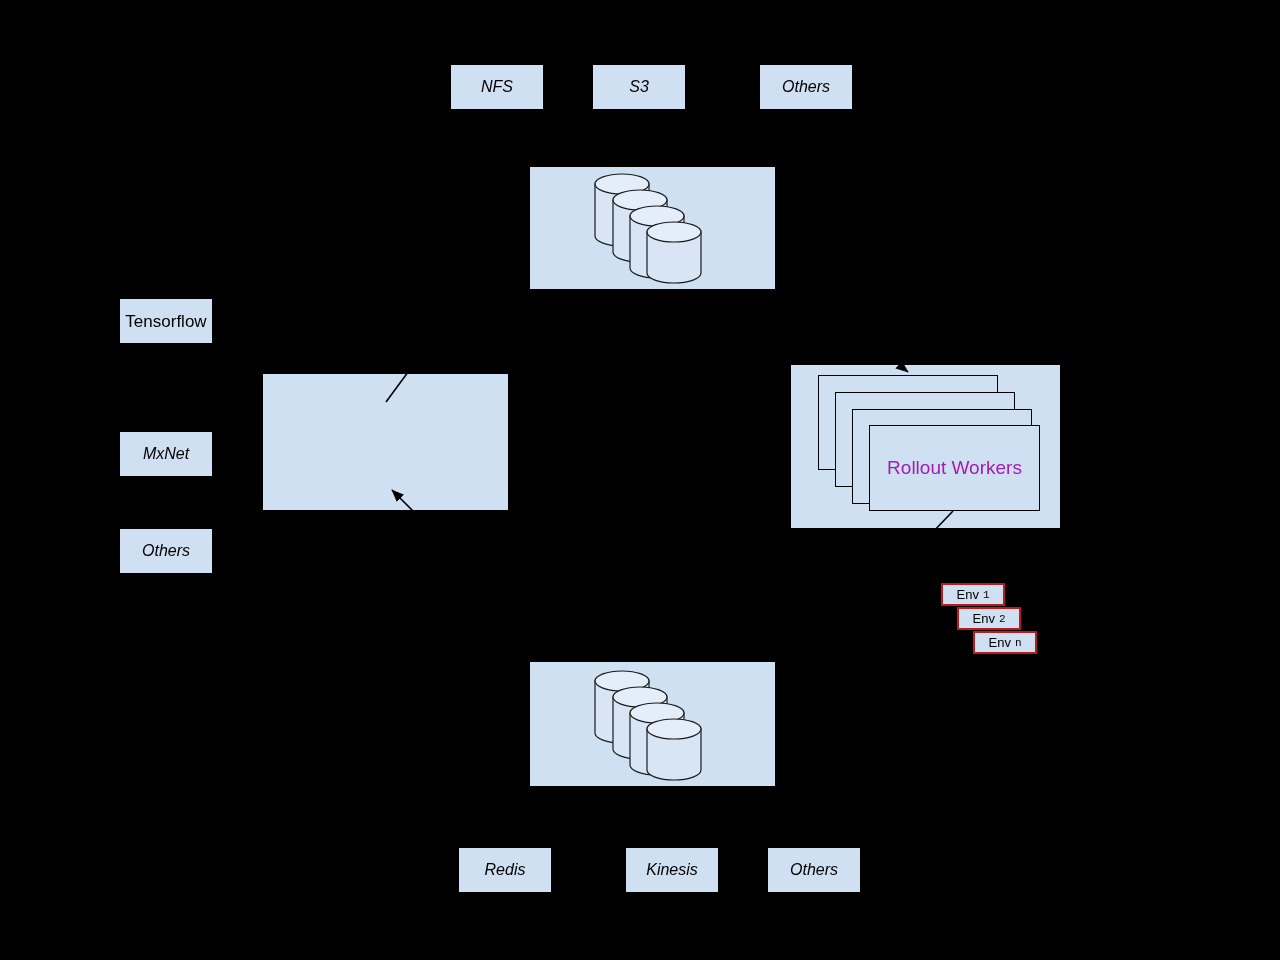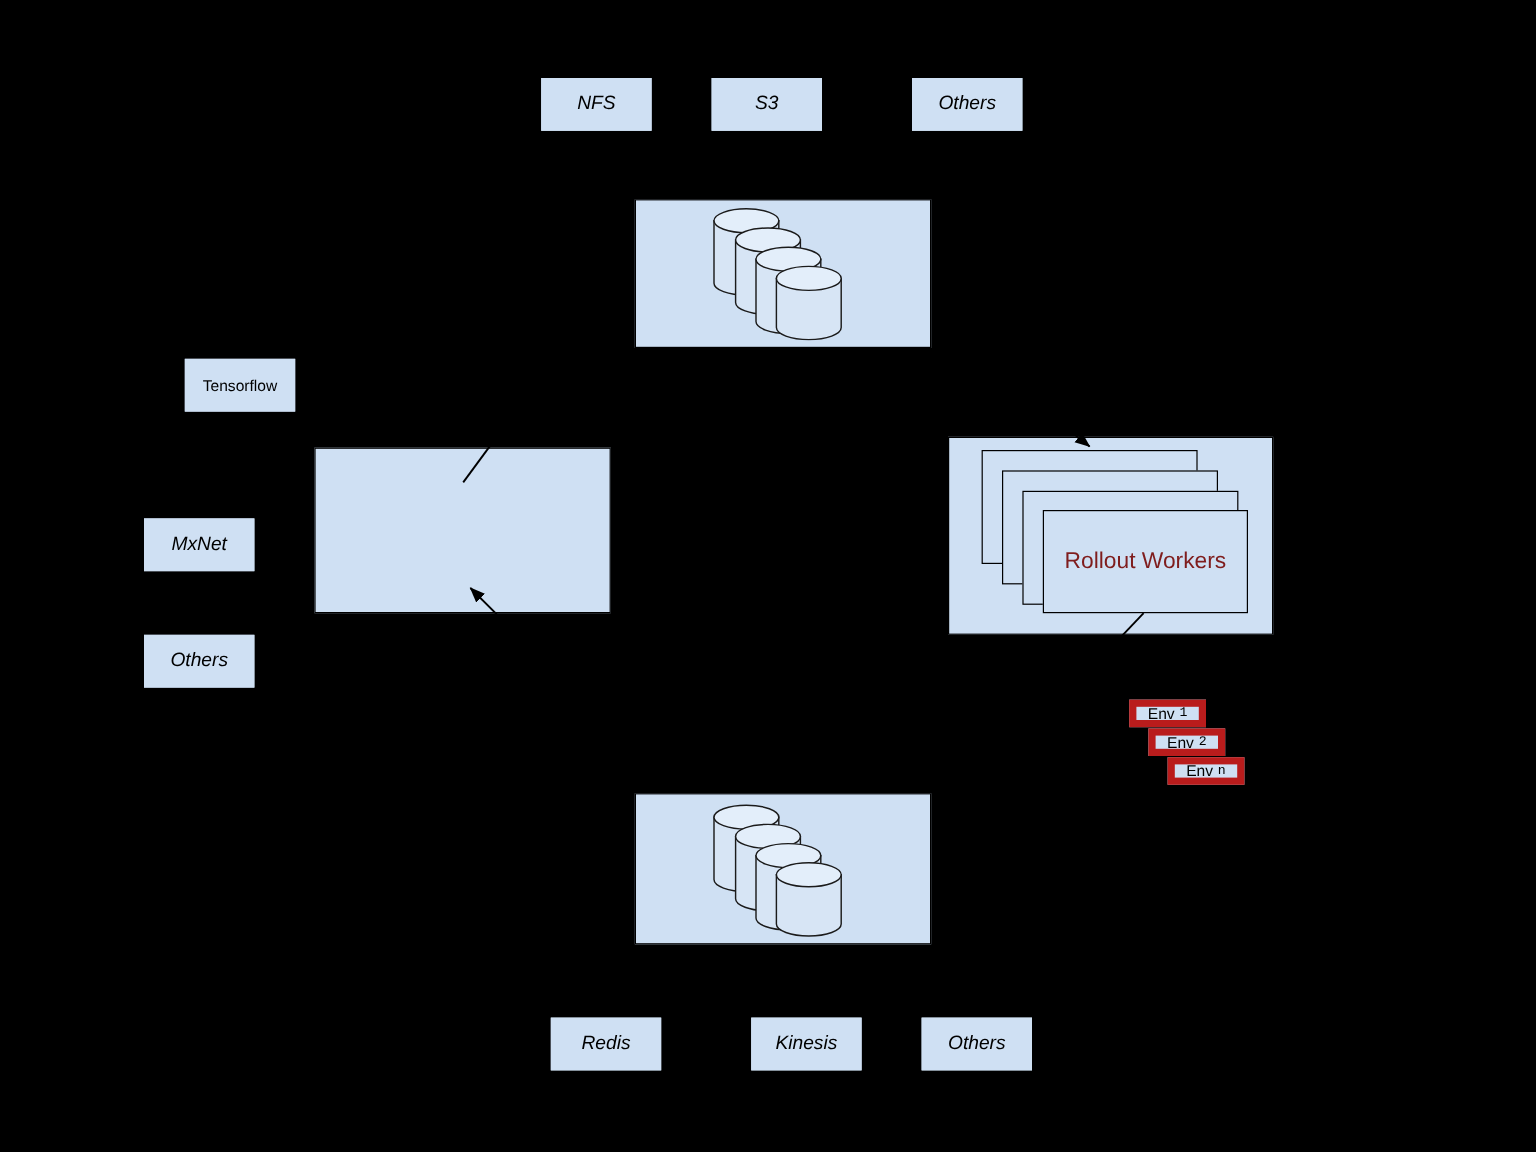--- a/index.html
+++ b/index.html
@@ -24,21 +24,21 @@
     border: 1px solid #cfe0f3;
     display: flex;
     align-items: center;
     justify-content: center;
     color: #000000;
     font-family: "Liberation Sans", sans-serif;
     line-height: 1;
     white-space: nowrap;
   }
   .box.lg   { font-size: 16px; font-style: italic; }
-  .box.sm   { font-size: 13px; margin-left: 34px; }
+  .box.sm   { font-size: 17px; }
 
   
   .panel {
     position: absolute;
     box-sizing: border-box;
     background: #cfe0f3;
     border: 1px solid #000000;
   }
 
   
@@ -60,30 +60,30 @@
     position: absolute;
     box-sizing: border-box;
     background: #cfe0f3;
     border: 1.4px solid #000000;
   }
   .stack-card.front {
     display: flex;
     align-items: center;
     justify-content: center;
     font-size: 19px;
-    color: #7f1d1d;
+    color: #a21caf;
     white-space: nowrap;
   }
 
   
   .env-chip {
     position: absolute;
     box-sizing: border-box;
     background: #cfe0f3;
-    border: 6px solid #b91c1c;
+    border: 2px solid #b91c1c;
     display: flex;
     align-items: center;
     justify-content: center;
     gap: 4px;
     font-size: 13px;
     color: #000000;
     white-space: nowrap;
   }
   .env-chip .env-sub {
     font-family: "Liberation Mono", monospace;

